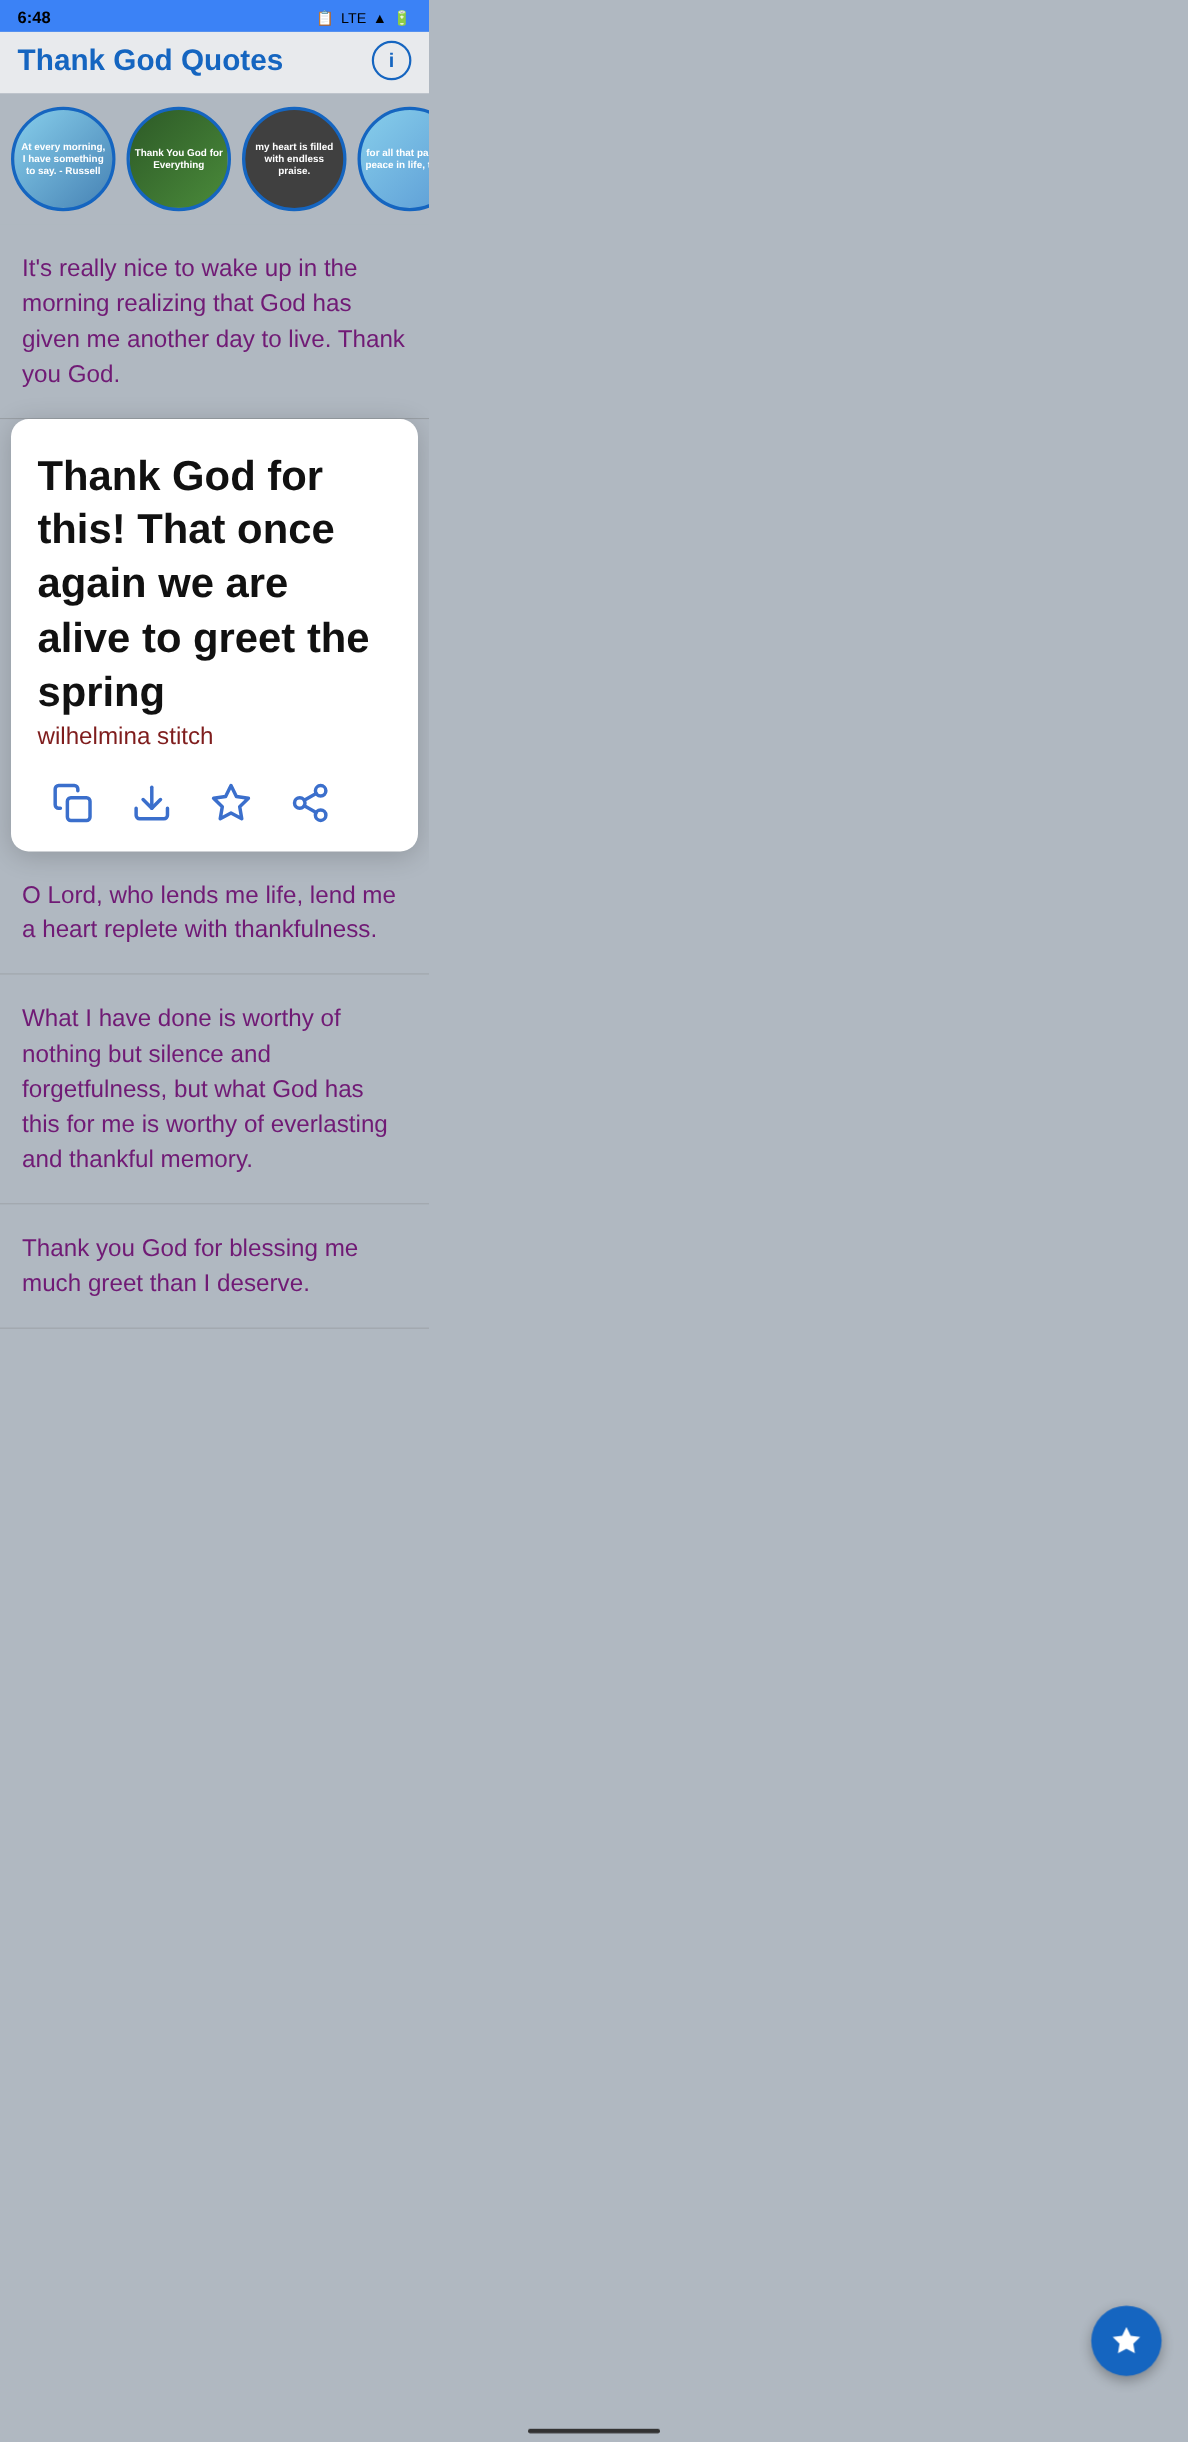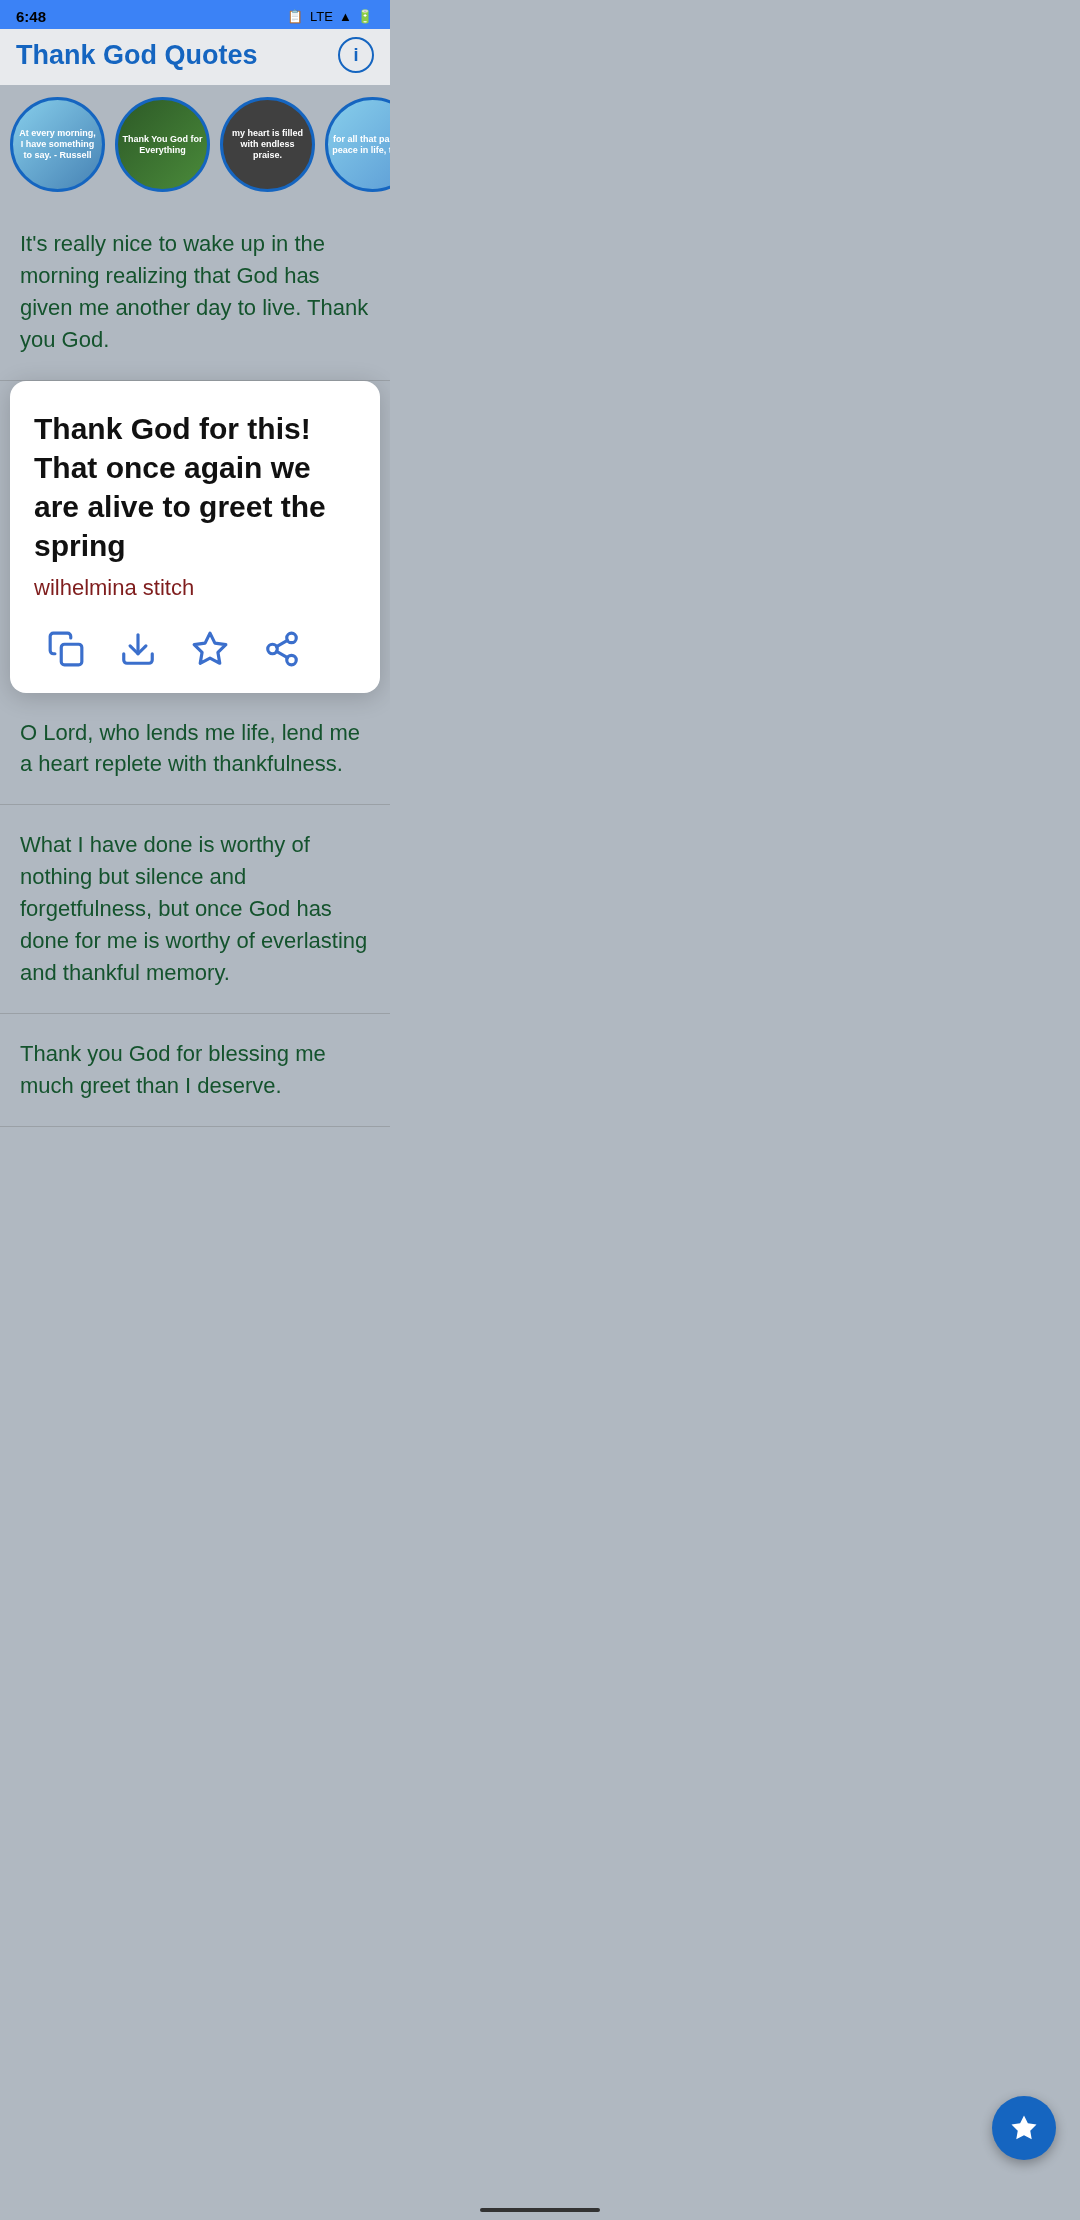--- a/index.html
+++ b/index.html
@@ -99,41 +99,41 @@
     }
 
     
     .quote-block {
       background: #b0b8c1;
       padding: 24px 20px;
       border-bottom: 1px solid #9aa0a6;
     }
     .quote-text {
       font-size: 22px;
-      color: #14532d;
+      color: #701a75;
       line-height: 1.45;
       font-weight: 400;
     }
 
     
     .modal-card {
       background: #fff;
       border-radius: 16px;
       margin: 0 10px;
       padding: 28px 24px 20px;
       box-shadow: 0 4px 24px rgba(0,0,0,0.18);
       position: relative;
       z-index: 10;
     }
     .modal-quote-text {
-      font-size: 30px;
+      font-size: 38px;
       font-weight: 700;
       color: #111;
       line-height: 1.3;
-      margin-bottom: 10px;
+      margin-bottom: 0;
     }
     .modal-author {
       font-size: 22px;
       color: #7f1d1d;
       margin-bottom: 24px;
     }
     .modal-actions {
       display: flex;
       gap: 24px;
       align-items: center;
@@ -281,21 +281,21 @@
     </button>
 
   </div>
 </div>
 
 <div class="quote-block">
   <p class="quote-text">O Lord, who lends me life, lend me a heart replete with thankfulness.</p>
 </div>
 
 <div class="quote-block">
-  <p class="quote-text">What I have done is worthy of nothing but silence and forgetfulness, but once God has done for me is worthy of everlasting and thankful memory.</p>
+  <p class="quote-text">What I have done is worthy of nothing but silence and forgetfulness, but what God has this for me is worthy of everlasting and thankful memory.</p>
 </div>
 
 <div class="quote-block">
   <p class="quote-text">Thank you God for blessing me much greet than I deserve.</p>
 </div>
 
 <div class="fab">
   <svg viewBox="0 0 24 24">
     <polygon points="12 2 15.09 8.26 22 9.27 17 14.14 18.18 21.02 12 17.77 5.82 21.02 7 14.14 2 9.27 8.91 8.26 12 2" fill="white"></polygon>
   </svg>

